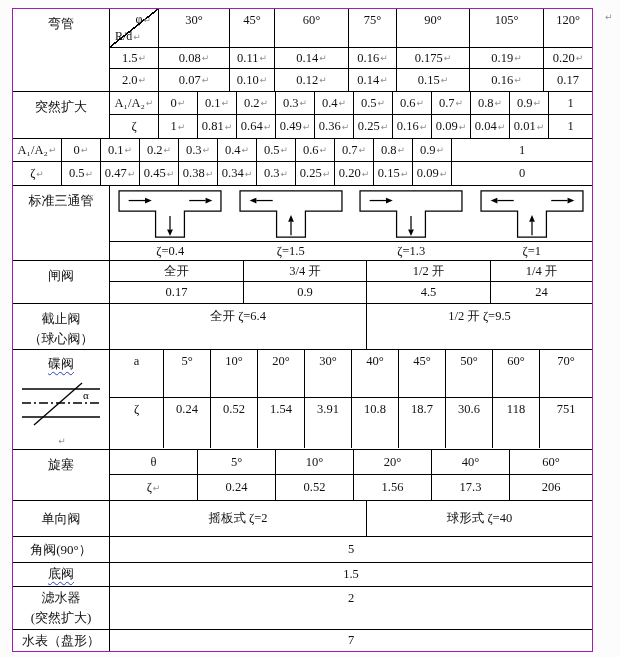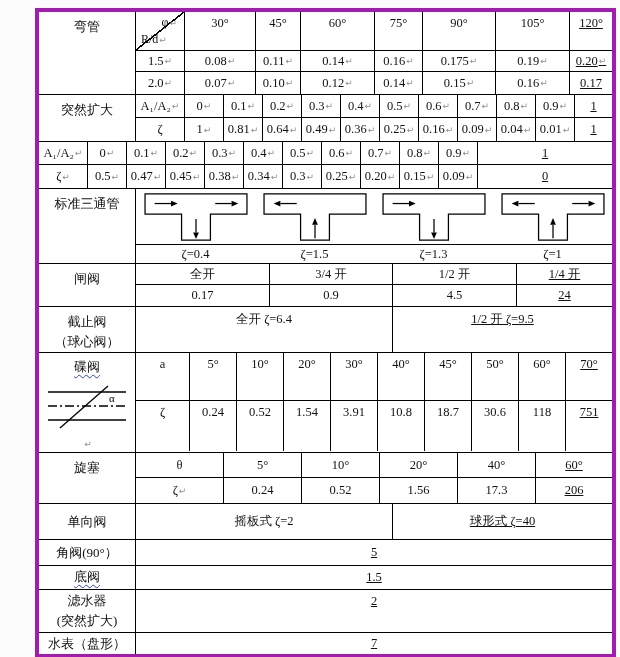--- a/index.html
+++ b/index.html
@@ -4,39 +4,39 @@
 <style>
   * { box-sizing: border-box; margin: 0; padding: 0; }
   html,body { width: 620px; height: 657px; }
   body {
     background: #fcfcfc;
     font-family: "Liberation Serif", "DejaVu Serif", serif;
     color: #111;
   }
   .canvas { position: relative; width: 620px; height: 657px; overflow: hidden; }
   .table {
-    position: absolute; left: 35px; top: 8px; width: 581px;
-    border: 4px solid #a21caf; background: #fff;
+    position: absolute; left: 12px; top: 8px; width: 581px;
+    border: 1px solid #a21caf; background: #fff;
   }
   .section { display: flex; border-bottom: 1px solid #000; }
   .table > .section:last-child { border-bottom: none; }
   .label-cell {
     width: 97px; flex: 0 0 97px; border-right: 1px solid #000;
     display: flex; flex-direction: column; align-items: center; justify-content: center;
     font-size: 13px; text-align: center; line-height: 1.55;
   }
   .label-cell.top { justify-content: flex-start; padding-top: 5px; }
   .content { flex: 1; min-width: 0; }
   .row { display: grid; border-bottom: 1px solid #000; }
   .content > .row:last-child { border-bottom: none; }
   .cell {
     display: flex; align-items: center; justify-content: center;
     border-right: 1px solid #000; font-size: 12.5px; overflow: hidden; white-space: nowrap;
   }
-  .row > .cell:last-child, .cells > .cell:last-child { border-right: none; text-decoration: underline; }
+  .row > .cell:last-child, .cells > .cell:last-child { border-right: none; }
   .cells { display: contents; }
   .row.toprow .cell { align-items: flex-start; padding-top: 4px; }
 
   .g-bend   { grid-template-columns: 49px 71px 45px 74px 48px 73px 74px 1fr; }
   .g-wide11 { grid-template-columns: 49px repeat(10, 39px) 1fr; }
   .g-gate   { grid-template-columns: 134px 123px 124px 1fr; }
   .g-half   { grid-template-columns: 257px 1fr; }
   .g-btf    { grid-template-columns: 54px repeat(8, 47px) 1fr; }
   .g-cock   { grid-template-columns: 88px repeat(4, 78px) 1fr; }
   .g-one    { grid-template-columns: 1fr; }.h21{height:21px}.h22{height:22px}.h23{height:23px}.h25{height:25px}

